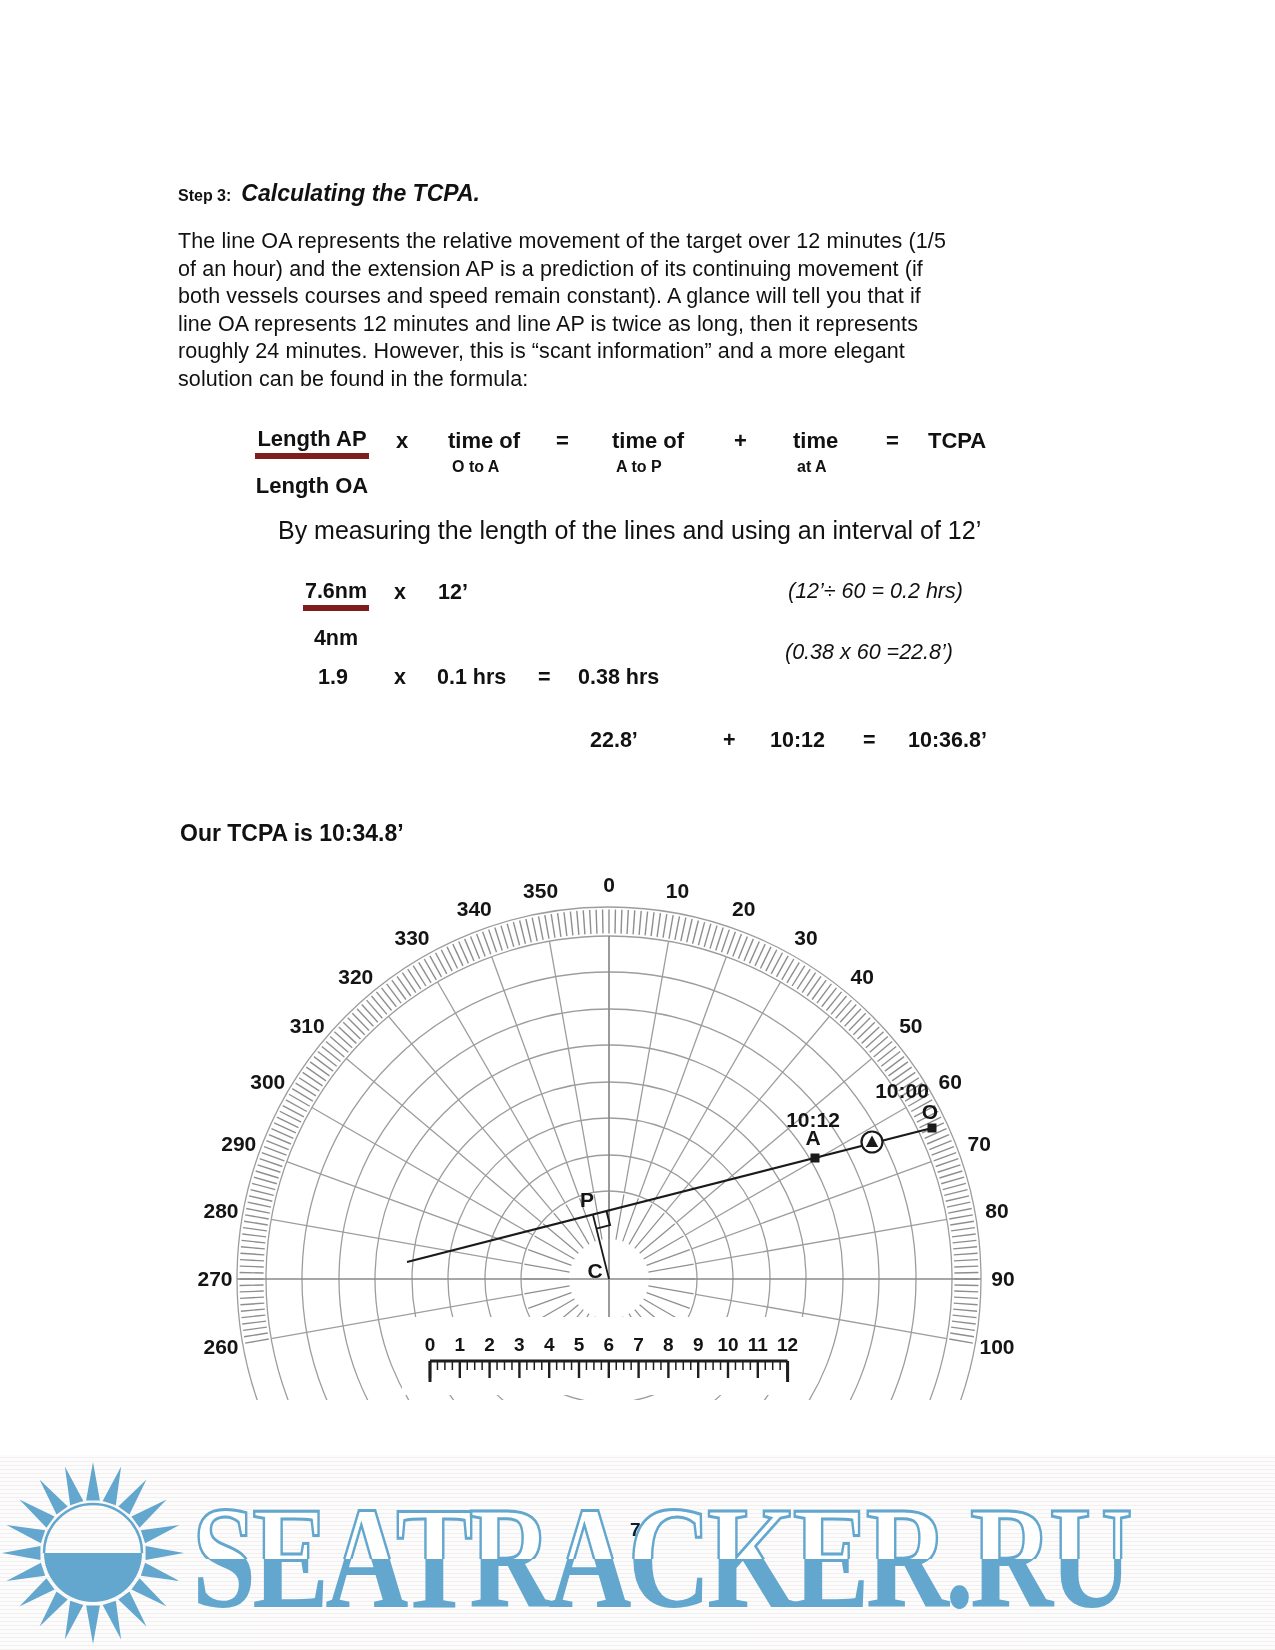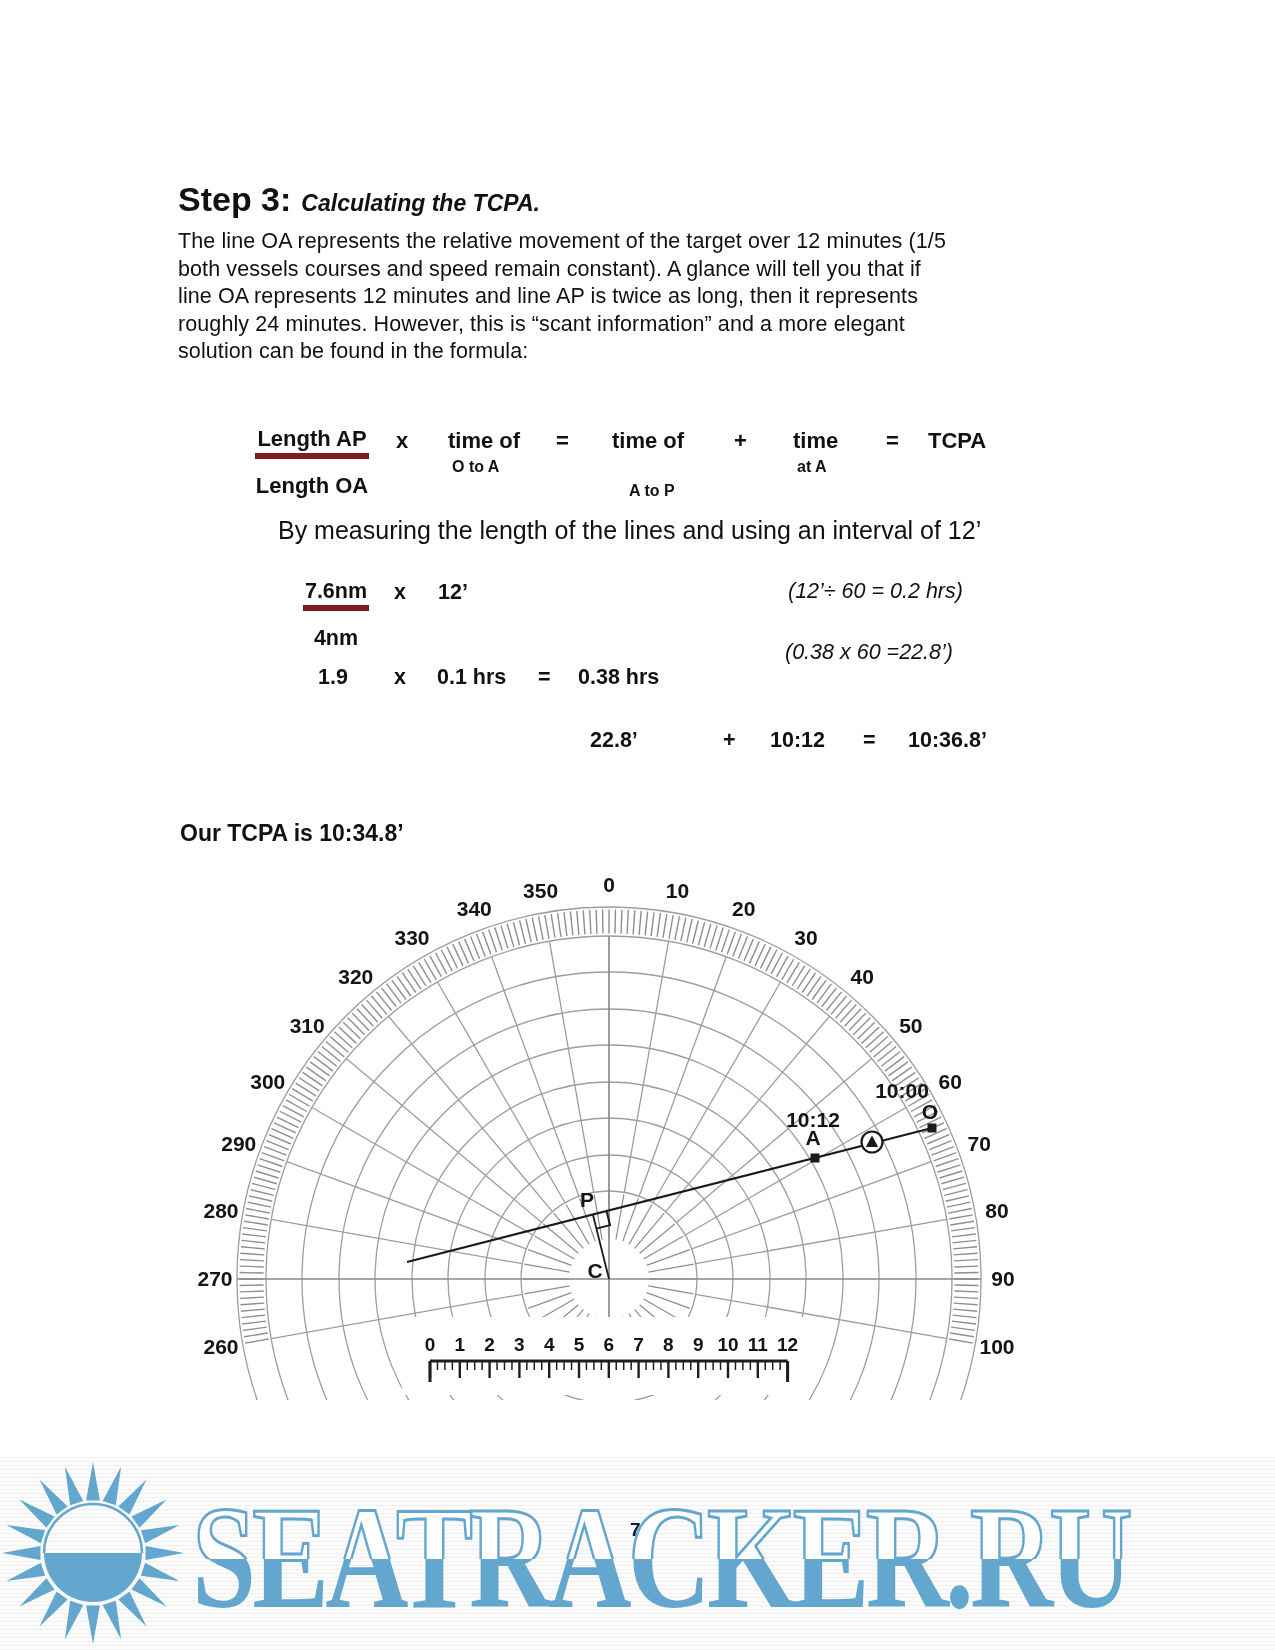--- a/index.html
+++ b/index.html
@@ -4,21 +4,21 @@
 <style>
   html,body{margin:0;padding:0;background:#e8e8e8;}
   #page{
     position:relative; width:1275px; height:1650px; margin:0 auto;
     background:#ffffff; overflow:hidden;
     font-family:"Liberation Sans", sans-serif; color:#111;
   }
   .abs{position:absolute;}
   
   .heading{left:178px; top:180px; white-space:nowrap;}
-  .step-label{font-size:34px; font-weight:bold;}
+  .step-label{font-size:16px; font-weight:bold;}
   .step-title{font-size:23px; font-weight:bold; font-style:italic; margin-left:10px;}
   
   .para{left:178px; top:228px; width:860px;}
   .pline{font-size:21.5px; line-height:27.5px; letter-spacing:0.1px;}
   
   .frac{text-align:center; font-weight:bold; font-size:22px; line-height:26px;}
   .frac .num{border-bottom:6px solid #7f1d1d; padding:0 2px 1px 2px; display:inline-block;}
   .frac .den{display:block; padding-top:14px;}
   .ftok{font-weight:bold; font-size:22px; white-space:nowrap;}
   .fsub{font-weight:bold; font-size:16px; white-space:nowrap;}
@@ -44,36 +44,37 @@
 <body>
 
 <div id="page">
 
   <div class="abs heading">
     <span class="step-label">Step 3:</span><span class="step-title">Calculating the TCPA.</span>
   </div>
 
   <div class="abs para">
     <div class="pline">The line OA represents the relative movement of the target over 12 minutes (1/5</div>
+    <div class="pline">of an hour) and the extension AP is a prediction of its continuing movement (if</div>
     <div class="pline">both vessels courses and speed remain constant). A glance will tell you that if</div>
     <div class="pline">line OA represents 12 minutes and line AP is twice as long, then it represents</div>
     <div class="pline">roughly 24 minutes. However, this is “scant information” and a more elegant</div>
     <div class="pline">solution can be found in the formula:</div>
   </div>
 
   <div class="abs frac" style="left:244px; top:426px; width:136px;">
     <span class="num">Length AP</span>
     <span class="den">Length OA</span>
   </div>
   <span class="abs ftok" style="left:396px; top:428px;">x</span>
   <span class="abs ftok" style="left:448px; top:428px;">time of</span>
   <span class="abs fsub" style="left:452px; top:458px;">O to A</span>
   <span class="abs ftok" style="left:556px; top:428px;">=</span>
   <span class="abs ftok" style="left:612px; top:428px;">time of</span>
-  <span class="abs fsub" style="left:629px; top:458px;margin-top:24px;">A to P</span>
+  <span class="abs fsub" style="left:616px; top:458px;">A to P</span>
   <span class="abs ftok" style="left:734px; top:428px;">+</span>
   <span class="abs ftok" style="left:793px; top:428px;">time</span>
   <span class="abs fsub" style="left:797px; top:458px;">at A</span>
   <span class="abs ftok" style="left:886px; top:428px;">=</span>
   <span class="abs ftok" style="left:928px; top:428px;">TCPA</span>
 
   <span class="abs measuring" style="left:278px; top:516px;">By measuring the length of the lines and using an interval of 12’</span>
 
   <div class="abs frac" style="left:298px; top:578px; width:76px; font-size:21.5px;">
     <span class="num">7.6nm</span>

